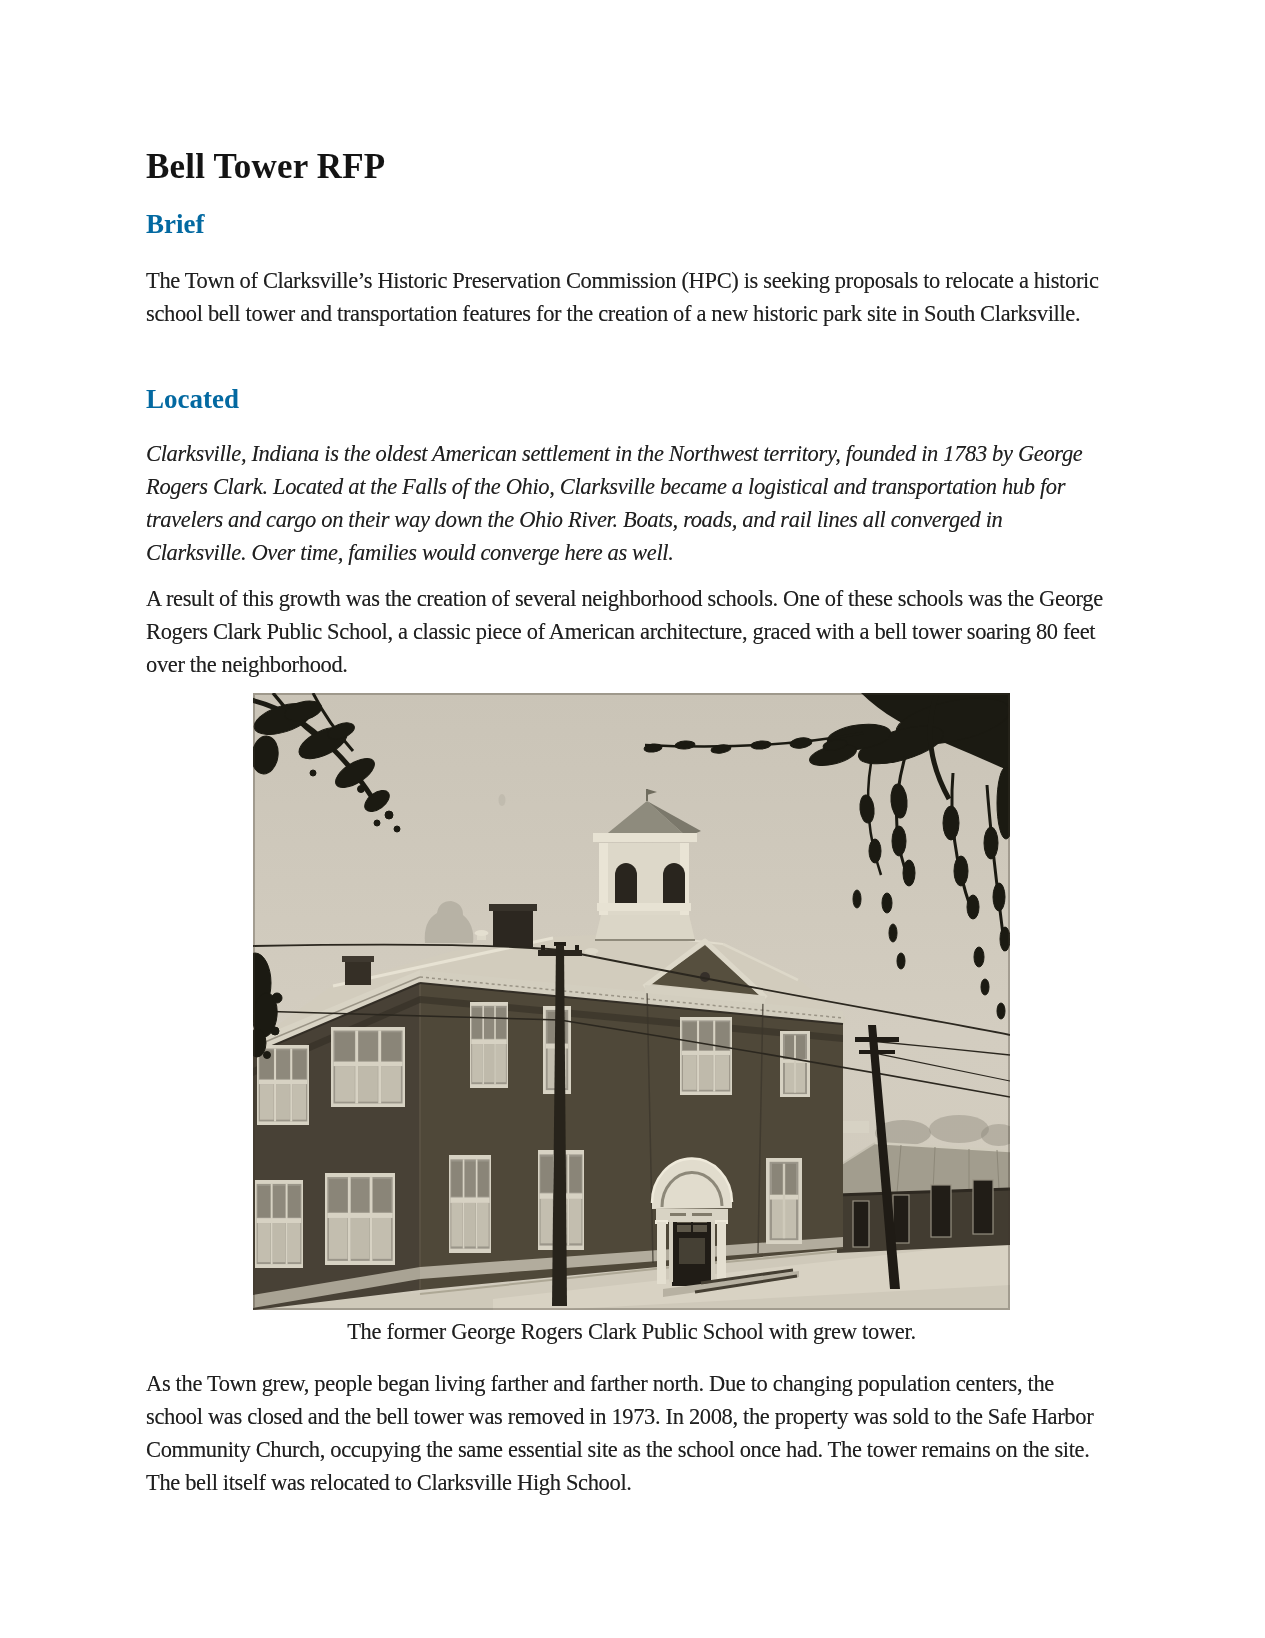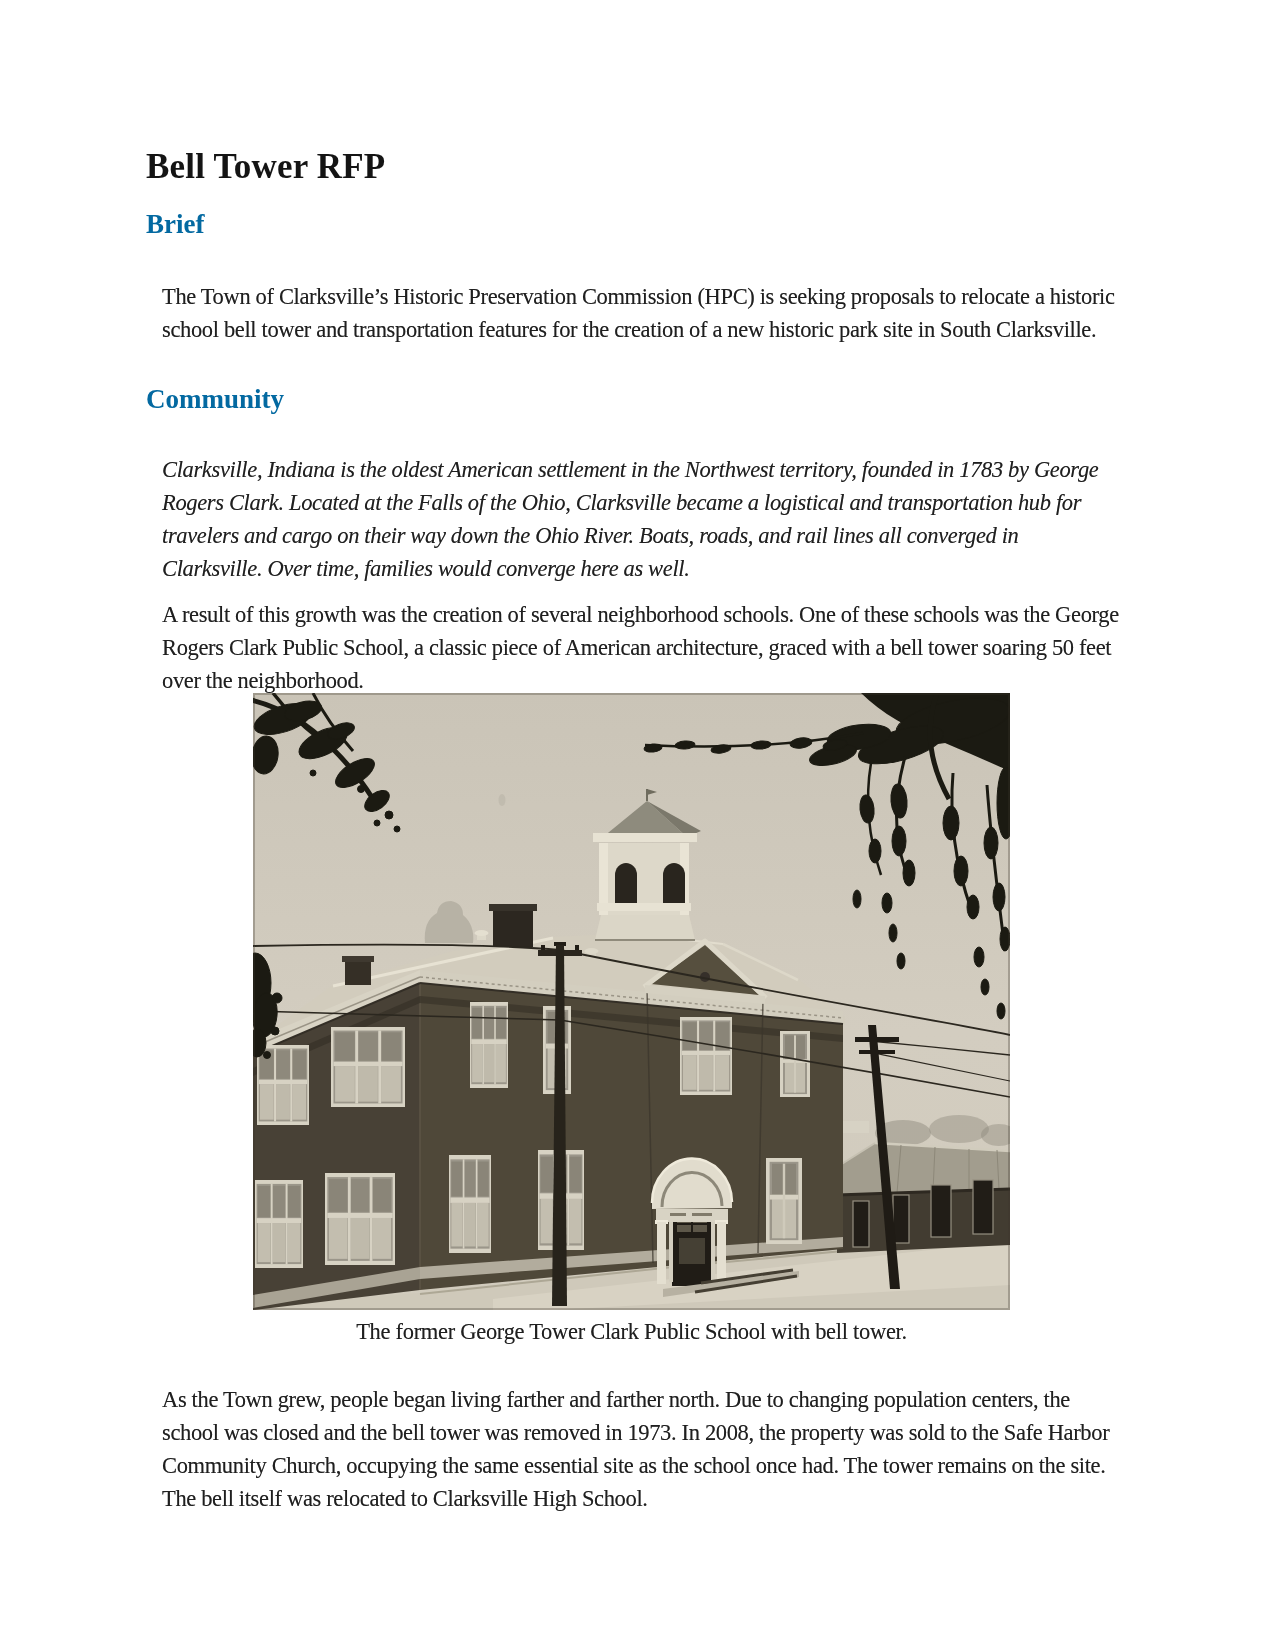--- a/index.html
+++ b/index.html
@@ -12,21 +12,21 @@
     font-weight:bold;color:#141414;margin:0;letter-spacing:.2px;
   }
   .h2{
     position:absolute;left:146px;font-size:27px;line-height:32px;font-weight:bold;
     color:#0369a1;margin:0;
   }
   .h2.brief{top:208px;}
   .h2.overview{top:383px;}
   .para{
     position:absolute;left:146px;width:960px;font-size:22.5px;line-height:33px;
-    margin:16px;letter-spacing:-.35px;color:#1f1f1f;
+    margin:0;letter-spacing:-.35px;color:#1f1f1f;
     text-shadow:0 0 .5px rgba(20,20,20,.45);
   }
   .p1{top:264px;}
   .p2{top:437px;font-style:italic;}
   .p3{top:582px;}
   .p4{top:1367px;}
   figure.photo{position:absolute;left:253px;top:693px;width:757px;margin:0;}
   figure.photo svg{display:block;width:757px;height:617px;}
   figcaption{
     margin-top:5px;text-align:center;font-size:22.5px;line-height:33px;
@@ -36,23 +36,23 @@
 </head>
 <body>
 
 <div class="page">
 
   <h1 class="title">Bell Tower RFP</h1>
 
   <h2 class="h2 brief">Brief</h2>
   <p class="para p1">The Town of Clarksville’s Historic Preservation Commission (HPC) is seeking proposals to relocate a historic school bell tower and transportation features for the creation of a new historic park site in South Clarksville.</p>
 
-  <h2 class="h2 overview">Community</h2>
+  <h2 class="h2 overview">Located</h2>
   <p class="para p2">Clarksville, Indiana is the oldest American settlement in the Northwest territory, founded in 1783 by George Rogers Clark. Located at the Falls of the Ohio, Clarksville became a logistical and transportation hub for travelers and cargo on their way down the Ohio River. Boats, roads, and rail lines all converged in Clarksville. Over time, families would converge here as well.</p>
-  <p class="para p3">A result of this growth was the creation of several neighborhood schools. One of these schools was the George Rogers Clark Public School, a classic piece of American architecture, graced with a bell tower soaring 50 feet over the neighborhood.</p>
+  <p class="para p3">A result of this growth was the creation of several neighborhood schools. One of these schools was the George Rogers Clark Public School, a classic piece of American architecture, graced with a bell tower soaring 80 feet over the neighborhood.</p>
 
   <figure class="photo">
     <svg viewBox="0 0 757 617" role="img">
       <defs>
         <linearGradient id="sky" x1="0" y1="0" x2="0" y2="1">
           <stop offset="0" stop-color="#cac4b7"></stop>
           <stop offset="0.55" stop-color="#d3cdc0"></stop>
           <stop offset="1" stop-color="#d1cbbd"></stop>
         </linearGradient>
         <symbol id="win" viewBox="0 0 30 90" preserveAspectRatio="none">
@@ -284,18 +284,18 @@
           <ellipse cx="640" cy="240" rx="4" ry="9"></ellipse>
         <ellipse cx="648" cy="268" rx="4" ry="8"></ellipse>
           <ellipse cx="604" cy="206" rx="4" ry="9"></ellipse>
         <ellipse cx="726" cy="264" rx="5" ry="10"></ellipse>
           <ellipse cx="732" cy="294" rx="4" ry="8"></ellipse>
         <ellipse cx="748" cy="318" rx="4" ry="8"></ellipse>
       </g>
 
       <rect x="1" y="1" width="755" height="615" fill="none" stroke="rgba(60,54,42,0.3)" stroke-width="2"></rect>
     </svg>
-    <figcaption>The former George Tower Clark Public School with bell tower.</figcaption>
+    <figcaption>The former George Rogers Clark Public School with grew tower.</figcaption>
   </figure>
 
   <p class="para p4">As the Town grew, people began living farther and farther north. Due to changing population centers, the school was closed and the bell tower was removed in 1973. In 2008, the property was sold to the Safe Harbor Community Church, occupying the same essential site as the school once had. The tower remains on the site. The bell itself was relocated to Clarksville High School.</p>
 
 </div>
 
 </body></html>

